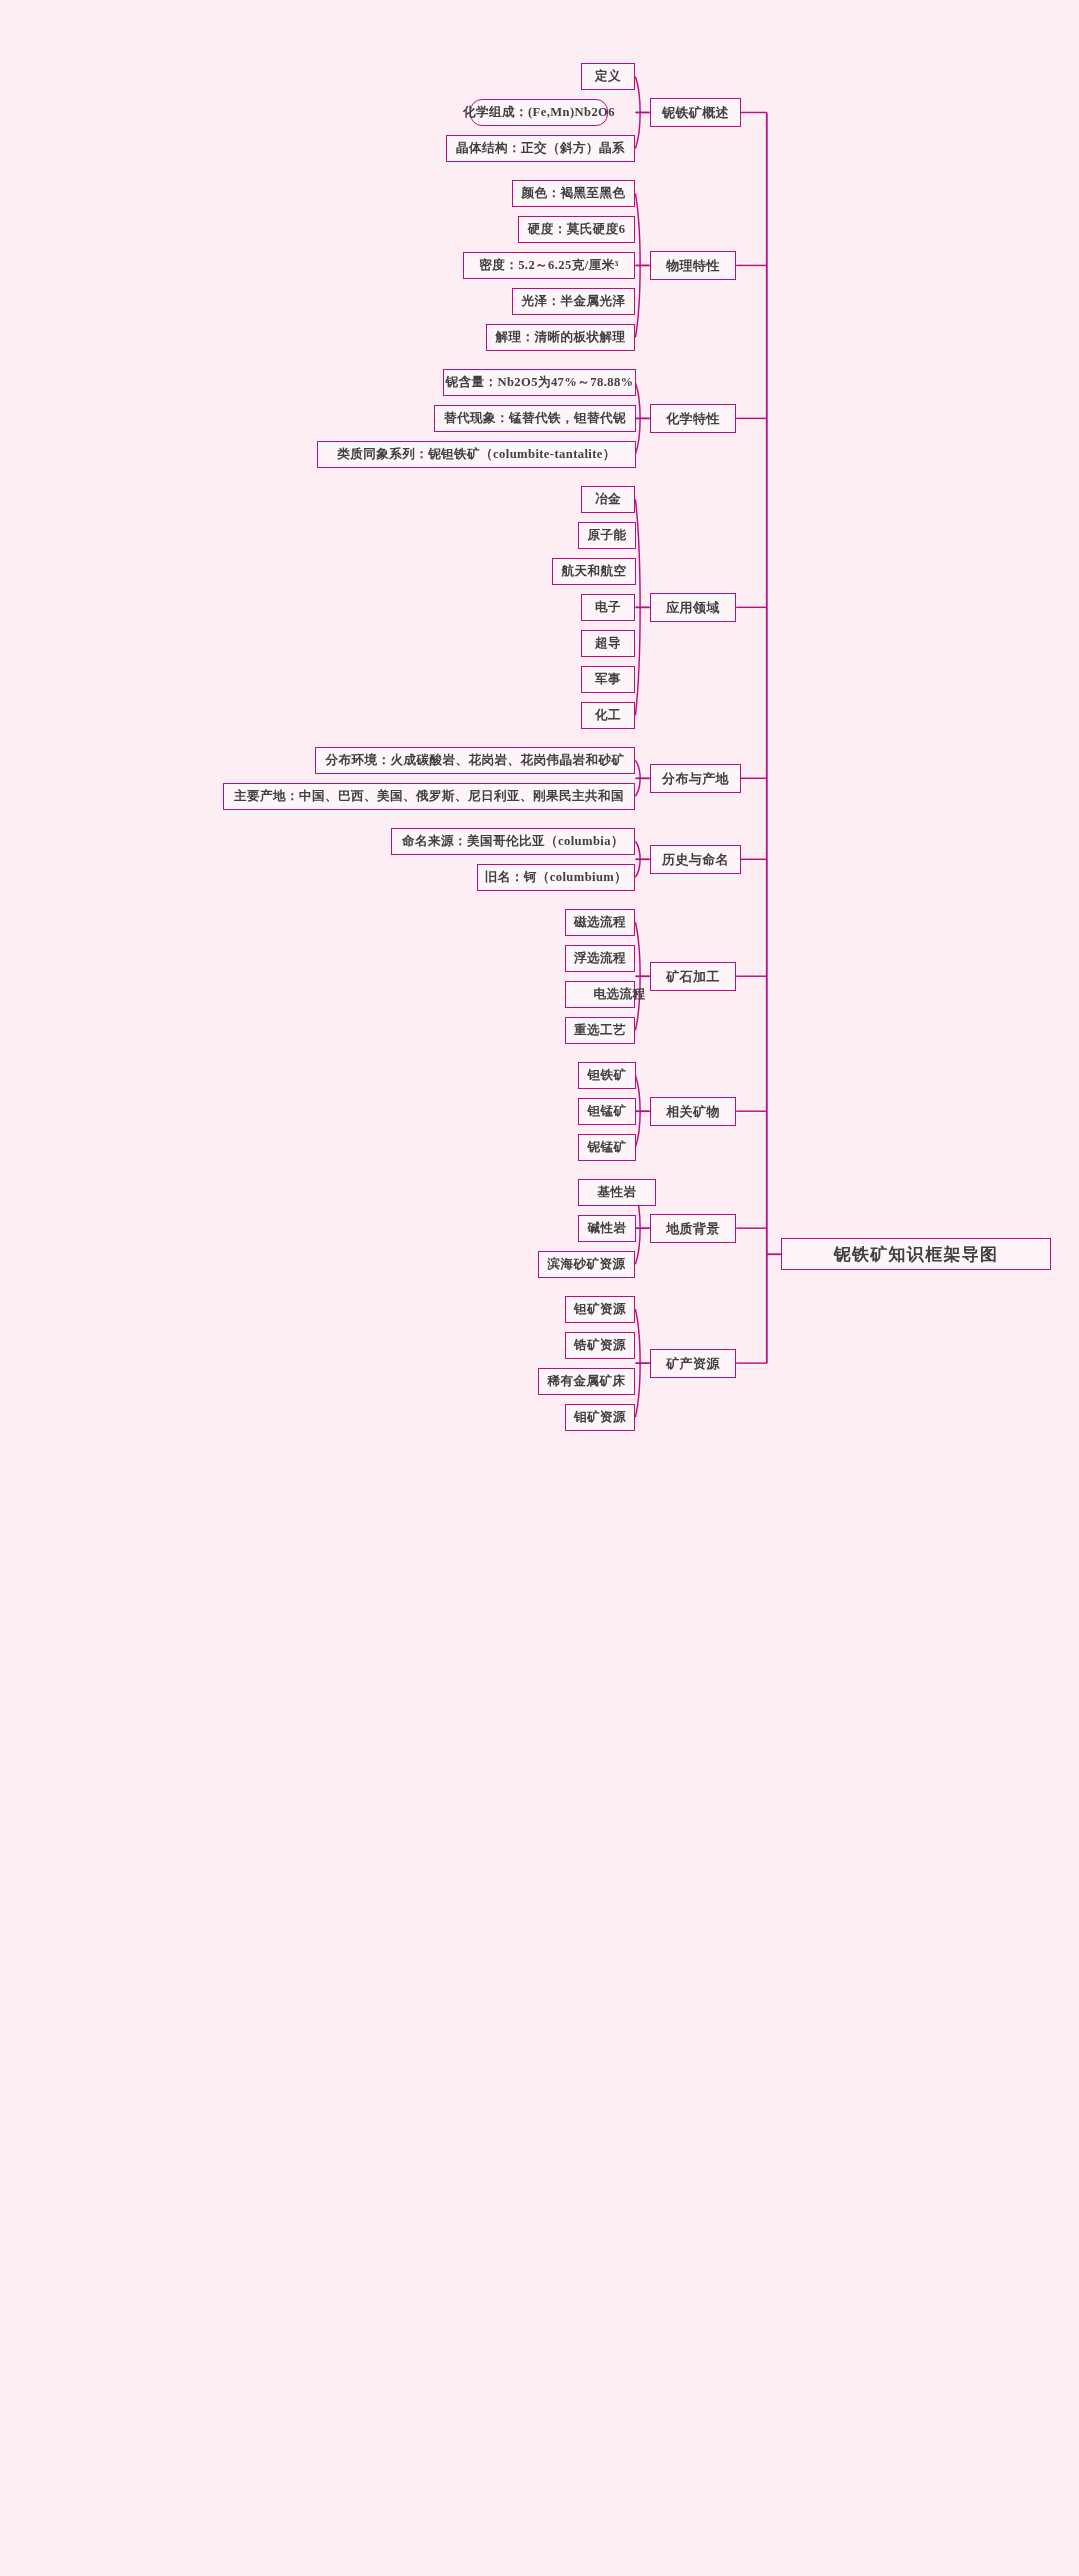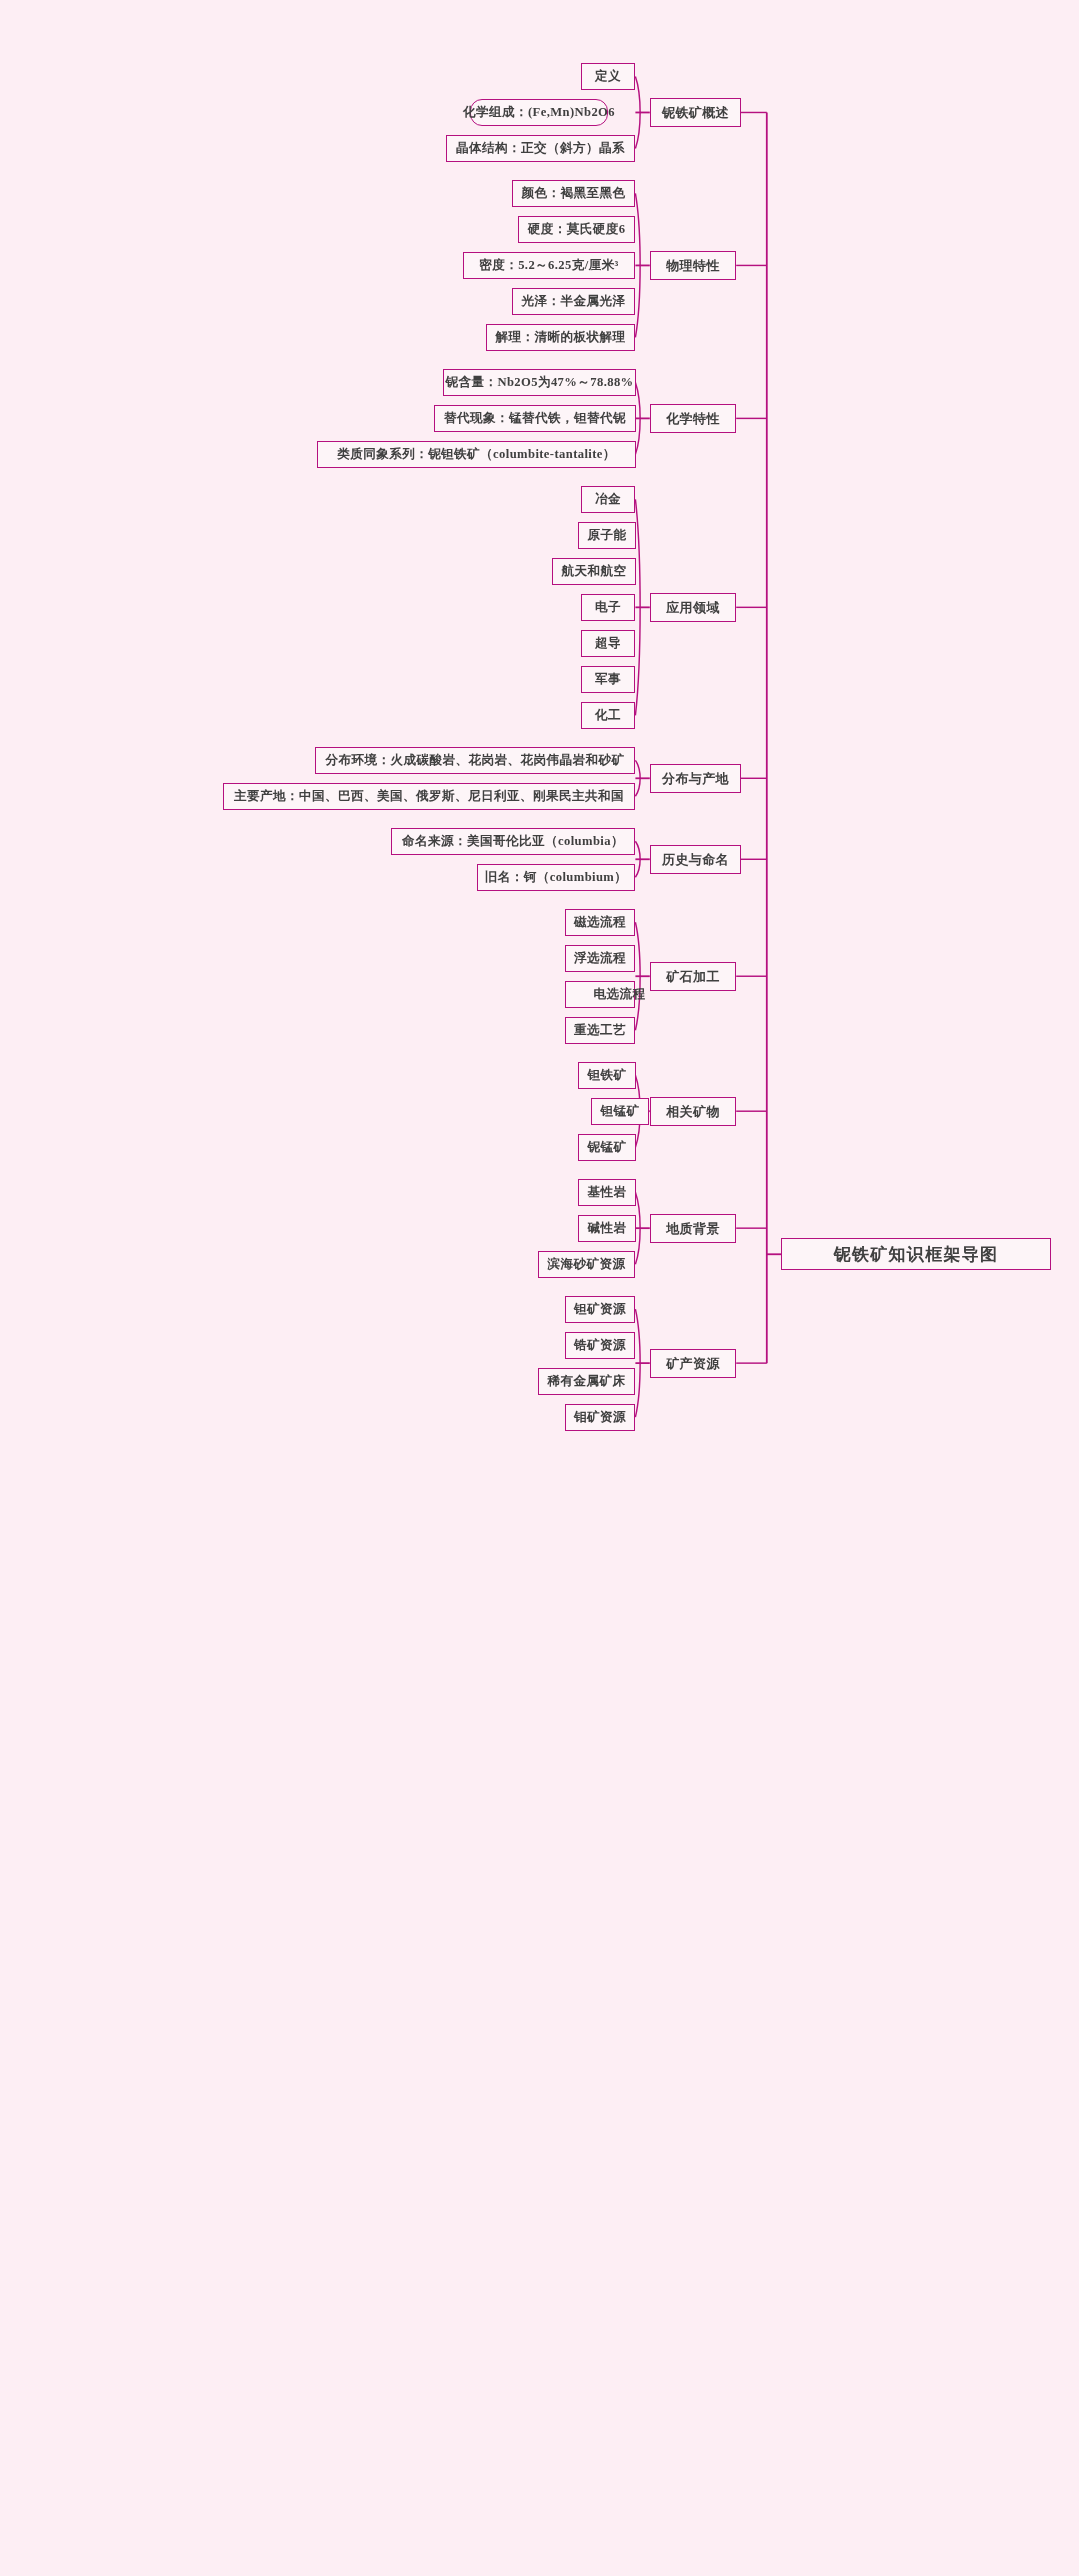--- a/index.html
+++ b/index.html
@@ -232,30 +232,30 @@
       </div>
       <div class="node leaf" style="left: 565px; top: 1017px; width: 70px; height: 27px;">
         <span>重选工艺</span>
       </div>
       <div class="node branch" style="left: 650px; top: 1097px; width: 86px; height: 29px;">
         <span>相关矿物</span>
       </div>
       <div class="node leaf" style="left: 578px; top: 1062px; width: 58px; height: 27px;">
         <span>钽铁矿</span>
       </div>
-      <div class="node leaf" style="left: 578px; top: 1098px; width: 58px; height: 27px; margin-left: 13px;">
+      <div class="node leaf" style="left: 578px; top: 1098px; width: 58px; height: 27px;">
         <span>钽锰矿</span>
       </div>
       <div class="node leaf" style="left: 578px; top: 1134px; width: 58px; height: 27px;">
         <span>铌锰矿</span>
       </div>
       <div class="node branch" style="left: 650px; top: 1214px; width: 86px; height: 29px;">
         <span>地质背景</span>
       </div>
-      <div class="node leaf" style="left: 578px; top: 1179px; width: 58px; height: 27px; justify-content: center;">
+      <div class="node leaf" style="left: 578px; top: 1179px; width: 78px; height: 27px; justify-content: center;">
         <span>基性岩</span>
       </div>
       <div class="node leaf" style="left: 578px; top: 1215px; width: 58px; height: 27px;">
         <span>碱性岩</span>
       </div>
       <div class="node leaf" style="left: 538px; top: 1251px; width: 97px; height: 27px;">
         <span>滨海砂矿资源</span>
       </div>
       <div class="node branch" style="left: 650px; top: 1349px; width: 86px; height: 29px;">
         <span>矿产资源</span>

